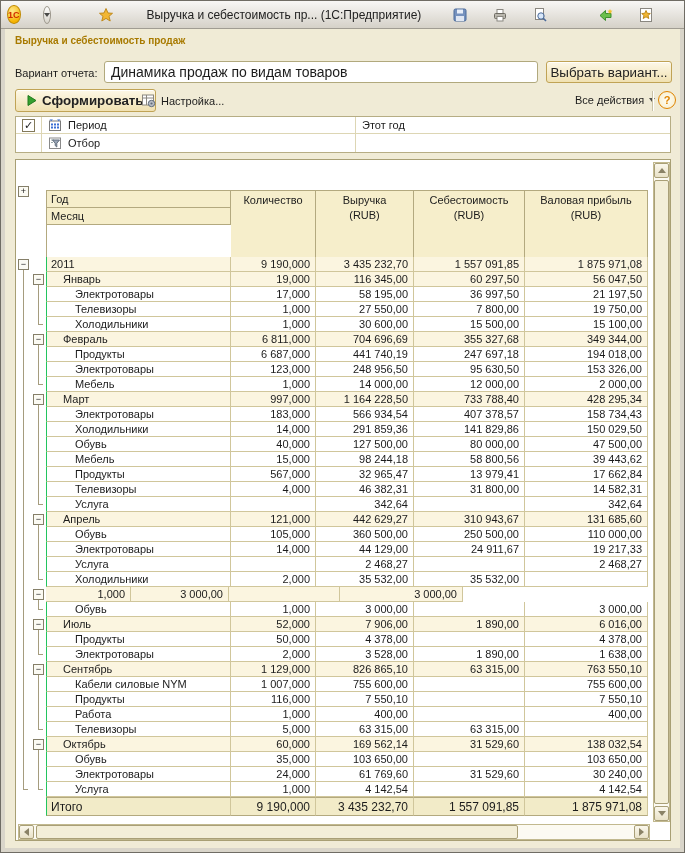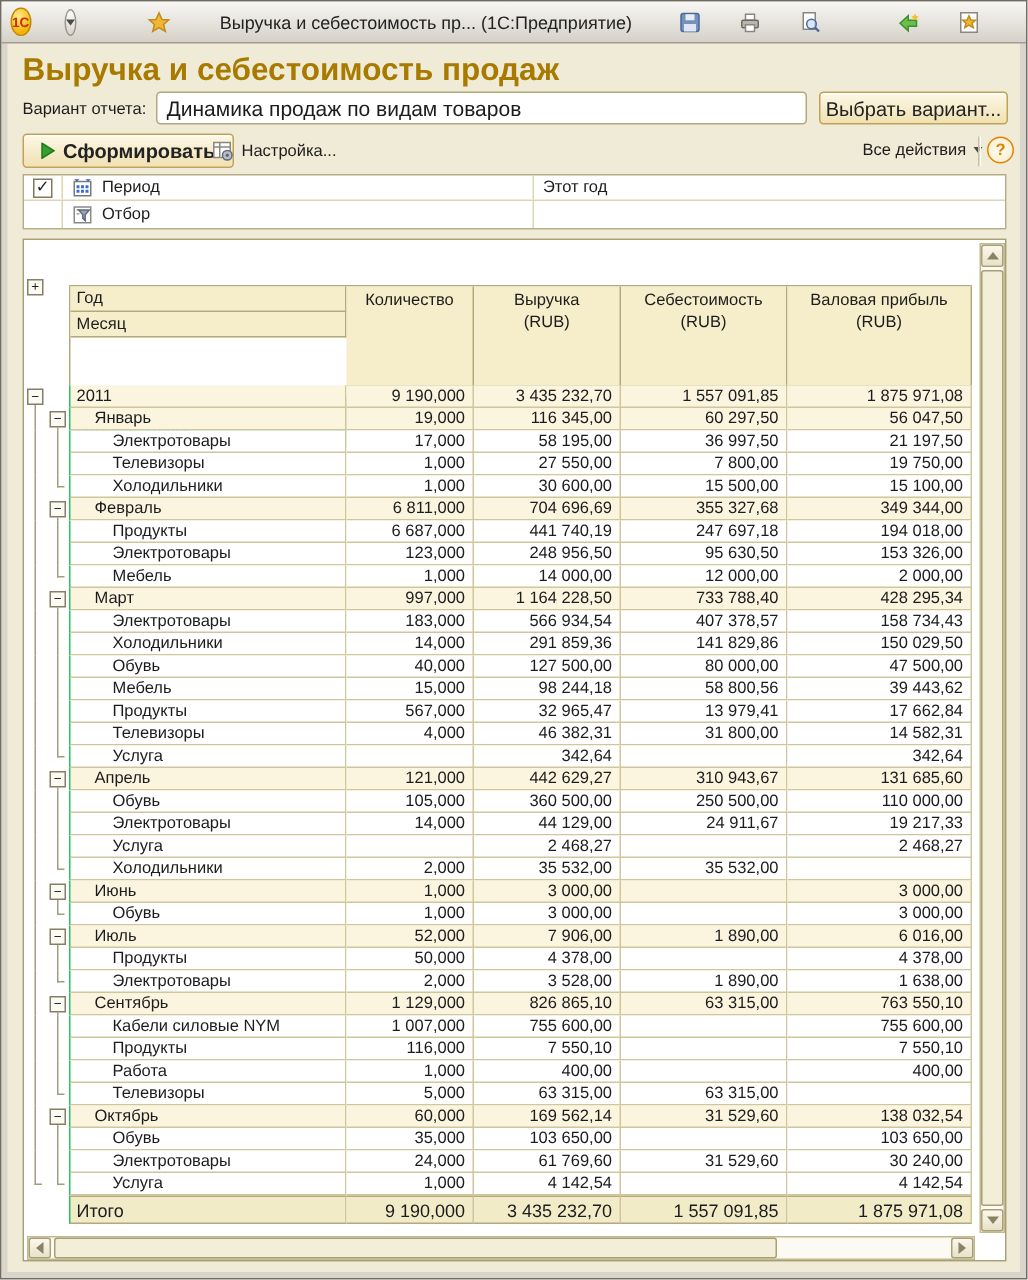--- a/index.html
+++ b/index.html
@@ -22,21 +22,21 @@
     border:1px solid #c08a00;color:#cf2b00;font-weight:bold;font-size:9px;display:flex;align-items:center;justify-content:center;}
   .circ-btn{width:18px;height:18px;border-radius:50%;background:linear-gradient(#fdfdfc,#d8d4cb);border:1px solid #9a958a;
     display:flex;align-items:center;justify-content:center;margin-left:4px;}
   .caret{width:0;height:0;border-left:3px solid transparent;border-right:3px solid transparent;border-top:4px solid #4a4a48;}
   .memBtn{font-weight:bold;color:#3d3d3b;font-size:11px;padding:0 5px;}
   .winctl{font-size:12px;font-weight:bold;color:#3a3a3a;width:24px;text-align:center;}
   .minbar{display:inline-block;width:9px;height:3px;background:#3a3a3a;margin-top:8px;}
   .maxbox{display:inline-block;width:10px;height:9px;border:2px solid #3a3a3a;}
 
   
-  .page-title{position:absolute;left:14px;top:34px;font-size:21px;font-weight:bold;color:#a87a00;z-index:2;}
+  .page-title{position:absolute;left:14px;top:34px;font-size:10px;font-weight:bold;color:#a87a00;z-index:2;}
   .variant-label{position:absolute;left:14px;top:66px;z-index:2;}
   .variant-input{position:absolute;left:103px;top:60px;width:434px;height:22px;z-index:2;
     border:1px solid #b1a97d;border-radius:3px;background:#fff;padding:0 6px;font-family:inherit;font-size:14px;color:#1c1c1c;}
   .btn{background:linear-gradient(#fdf8e7,#f0e1b2);border:1px solid #c0a355;border-radius:3px;
     box-shadow:inset 0 1px 0 rgba(255,255,255,.9);display:flex;align-items:center;justify-content:center;gap:5px;color:#222;}
   .variant-btn{position:absolute;left:545px;top:60px;width:126px;height:22px;z-index:2;}
   .generate-btn{position:absolute;left:14px;top:88px;height:23px;padding:0 11px;font-weight:bold;z-index:2;}
   .settings-btn{position:absolute;left:140px;top:89px;height:21px;display:flex;align-items:center;gap:5px;z-index:2;}
   .all-actions{position:absolute;left:574px;top:93px;display:flex;align-items:center;gap:5px;z-index:2;}
   .aa-sep{position:absolute;left:651px;top:90px;width:1px;height:20px;background:#c9c2a8;box-shadow:1px 0 0 #fff;z-index:2;}
@@ -497,21 +497,20 @@
           <div class="cell num c1">2,000</div>
           <div class="cell num c2">35 532,00</div>
           <div class="cell num c3">35 532,00</div>
           <div class="cell num c4"></div>
         </div>
         <div class="trow lv1">
           <div class="gut g1 line"></div>
           <div class="gut g2 minus">
             <span class="exp">−</span>
           </div>
-          <div class="cell name ind1">Июнь</div>
           <div class="cell num c1">1,000</div>
           <div class="cell num c2">3 000,00</div>
           <div class="cell num c3"></div>
           <div class="cell num c4">3 000,00</div>
         </div>
         <div class="trow lv2">
           <div class="gut g1 line"></div>
           <div class="gut g2 end"></div>
           <div class="cell name ind2">Обувь</div>
           <div class="cell num c1">1,000</div>

